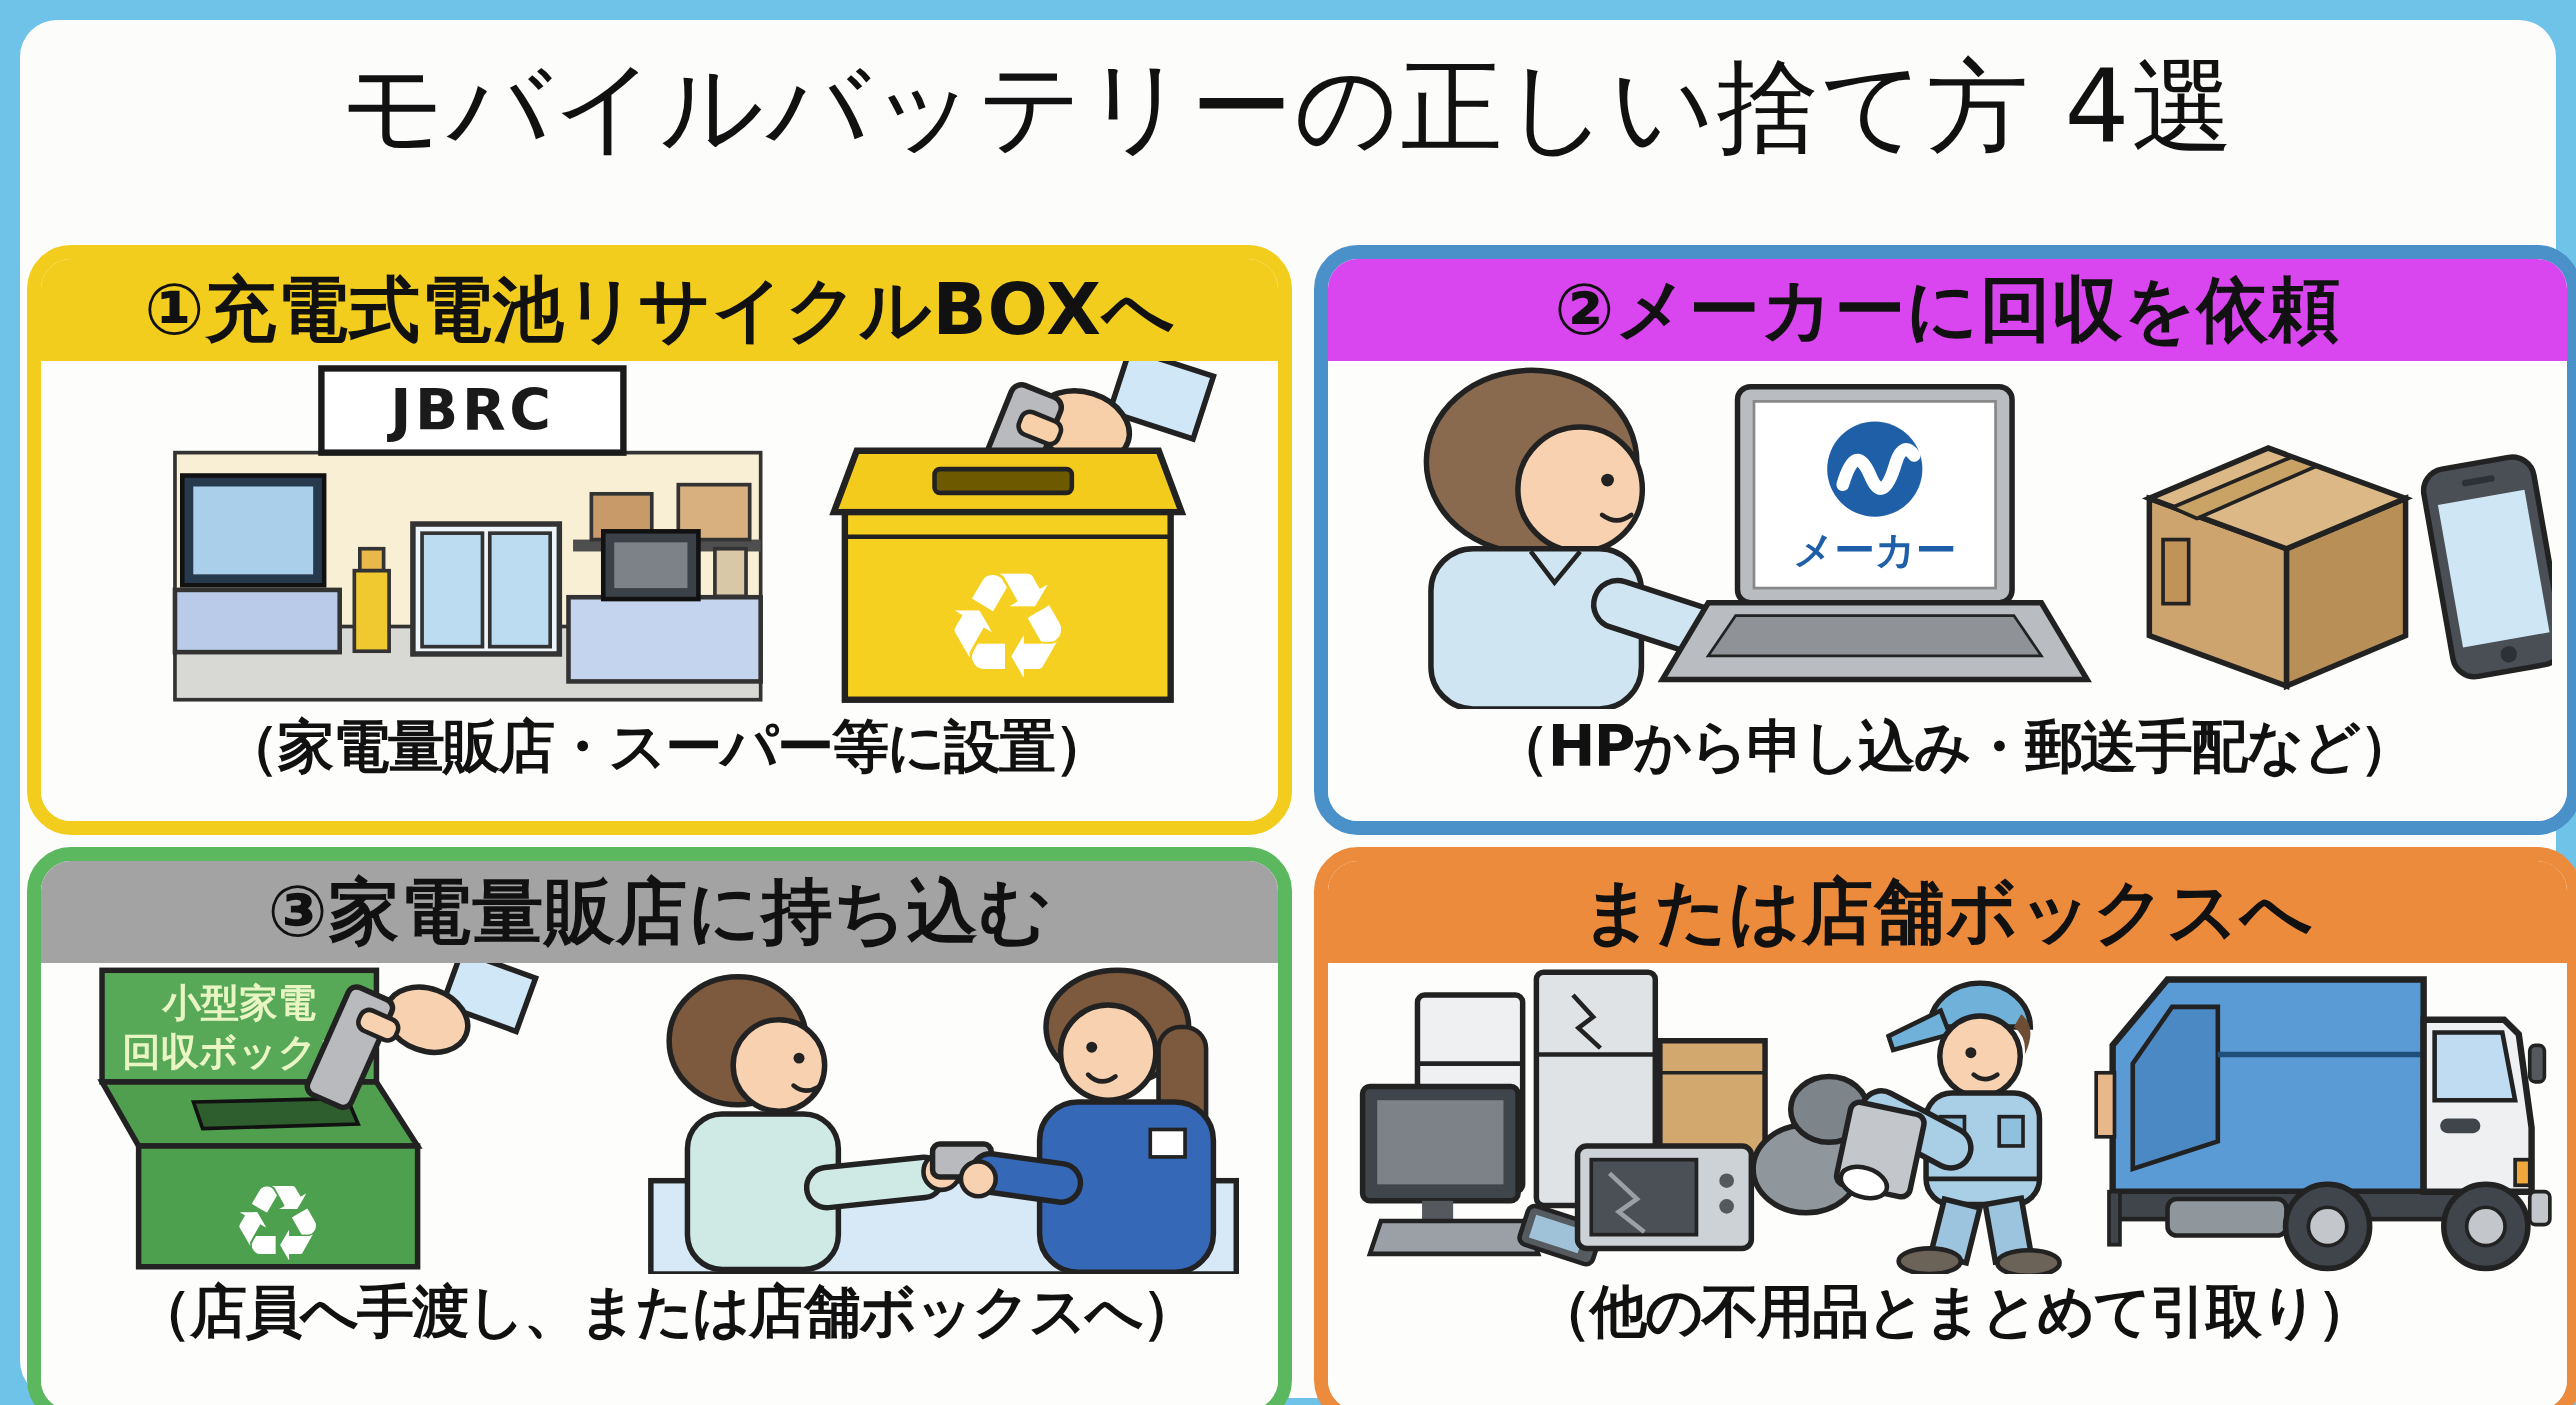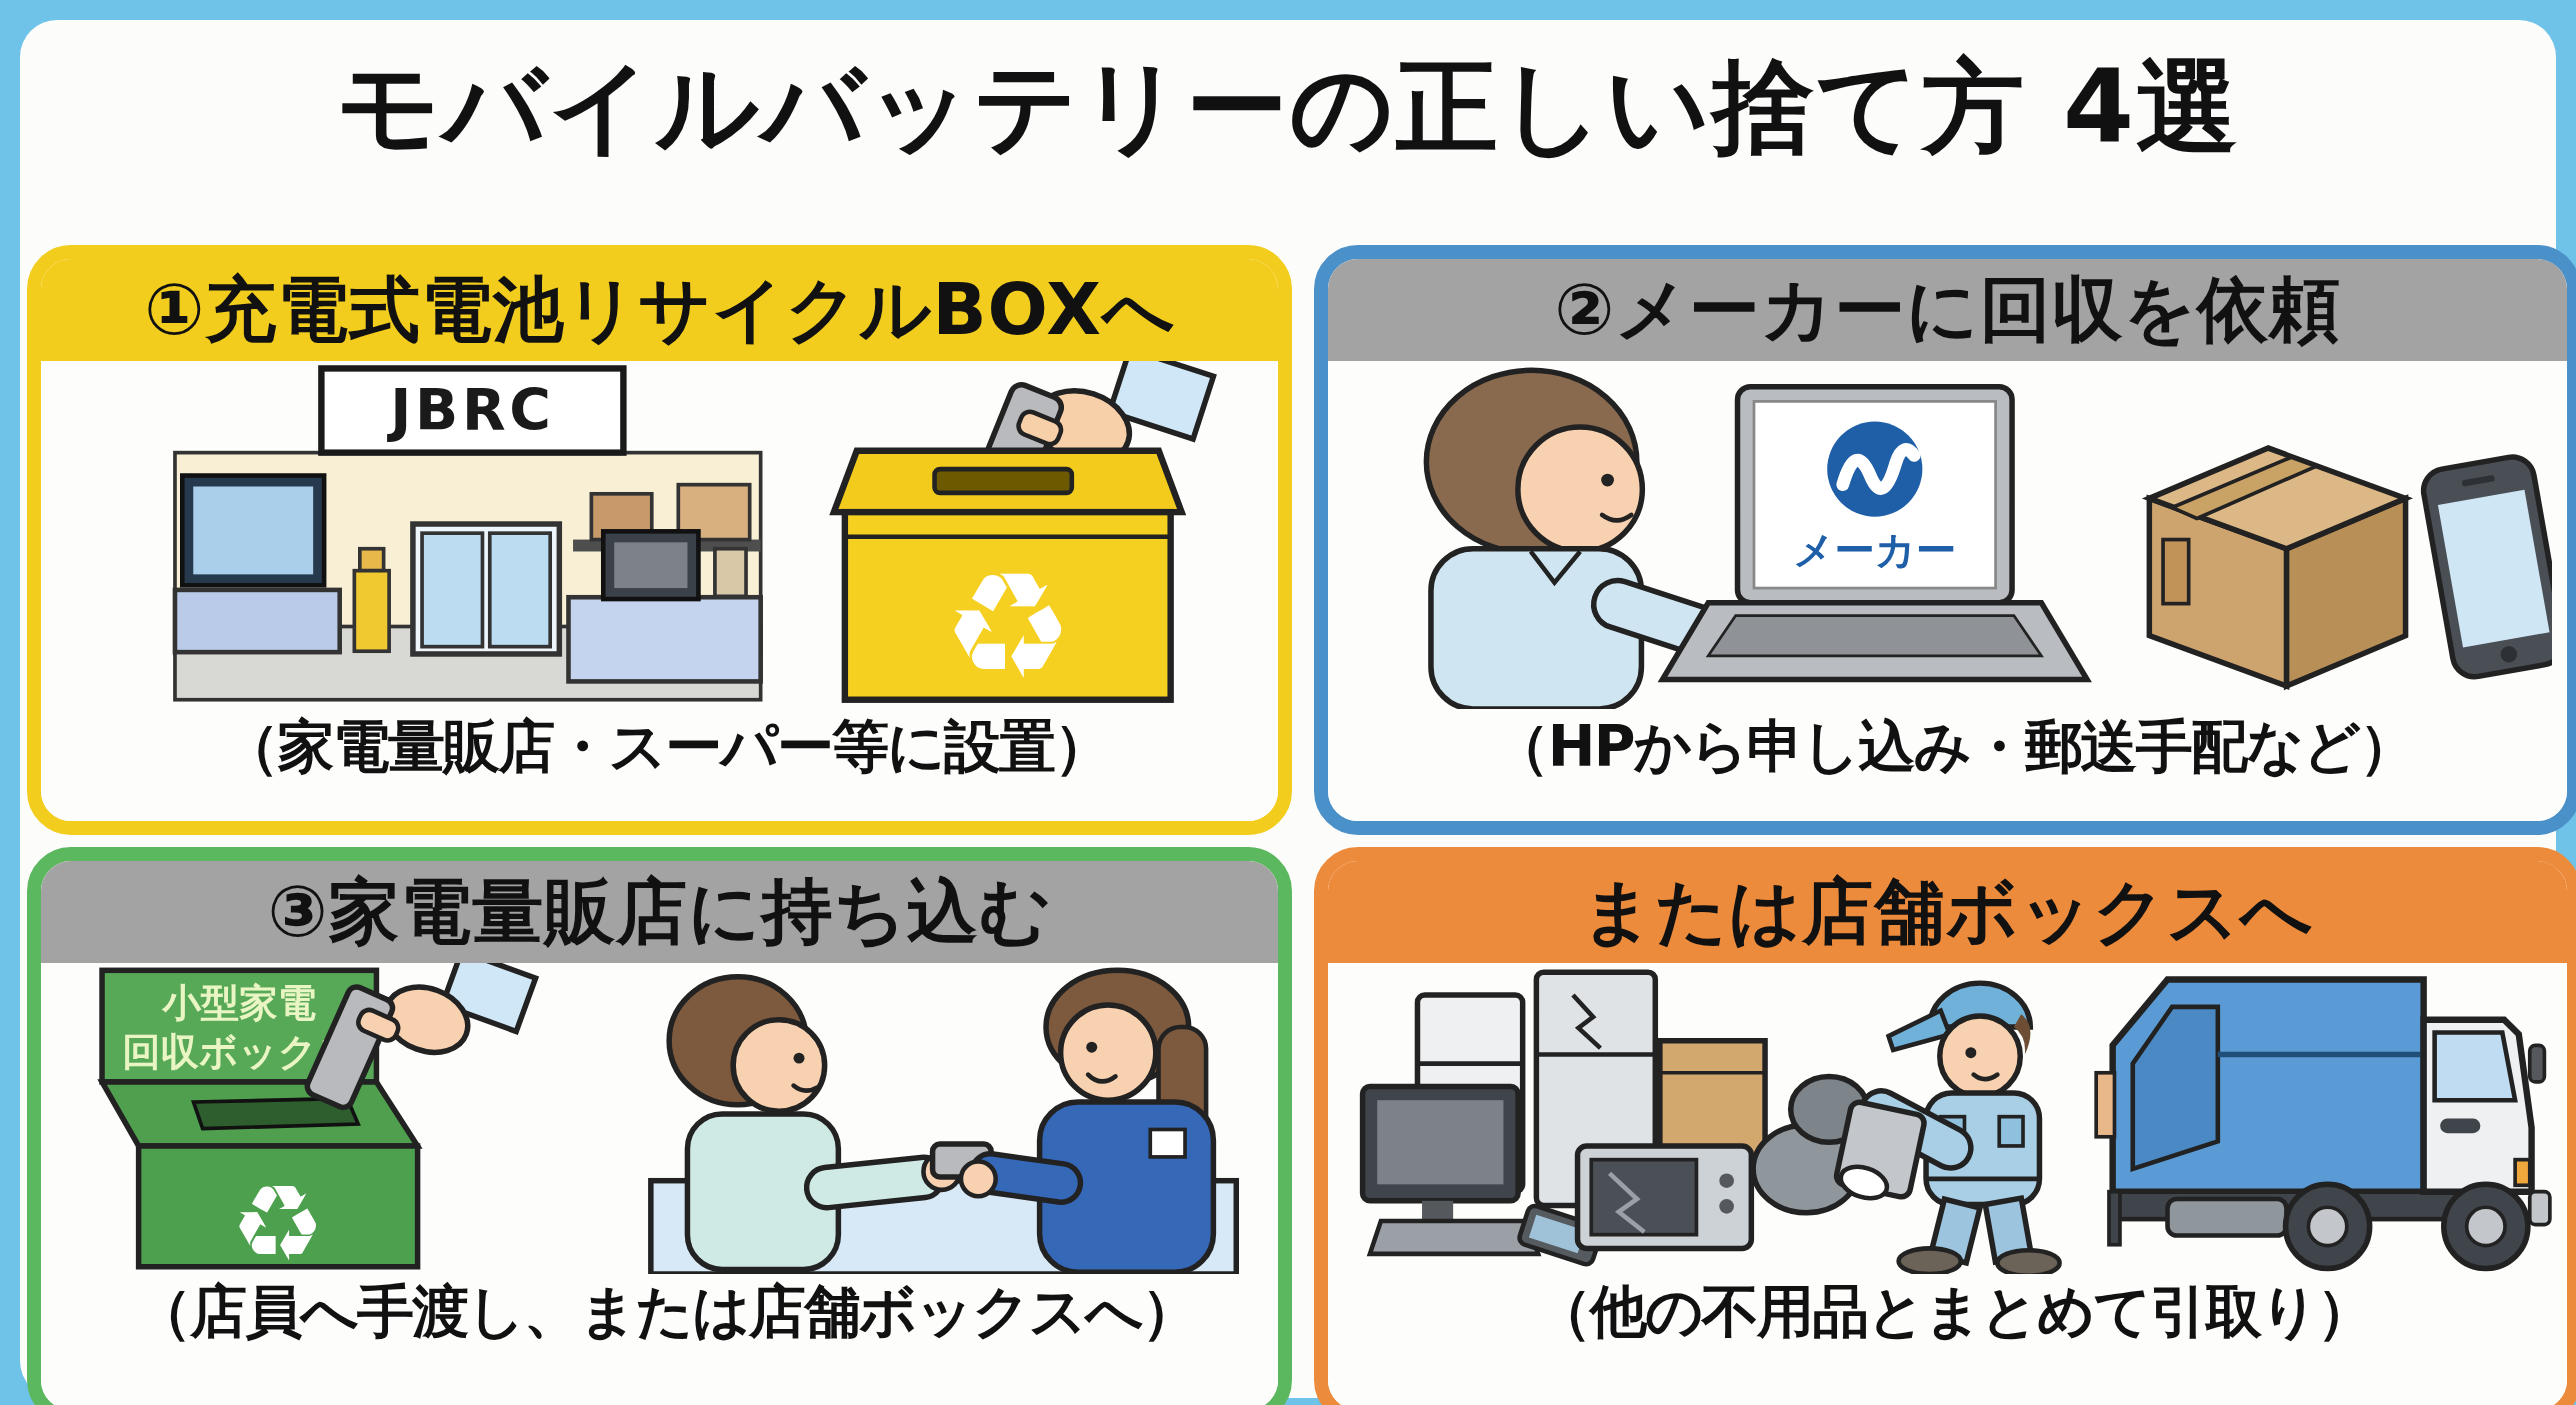--- a/index.html
+++ b/index.html
@@ -2,33 +2,33 @@
 <html style="font-size:14.6px"><head>
 <meta charset="utf-8">
 <style>
   html,body{margin:0;padding:0;}
   body{width:2576px;height:1405px;overflow:hidden;
        font-family:"DejaVu Sans","Liberation Sans",sans-serif;color:#151515;}
   .poster{position:absolute;left:0;top:0;width:2576px;height:1405px;background:#6fc3e8;}
   .inner{position:absolute;left:20px;top:20px;width:2536px;height:1378px;
          background:#fcfcfa;border-radius:37px;}
   .title{position:absolute;left:0;top:40px;width:100%;text-align:center;
-         font-size:102px;font-weight:700;letter-spacing:1.8px;color:#111;}
+         font-size:102px;font-weight:400;letter-spacing:1.8px;color:#111;}
   .panel{position:absolute;border-radius:44px;overflow:hidden;background:#ffffff;
          border-style:solid;border-width:14.6px;display:flex;flex-direction:column;}
   .panel-header{height:102px;flex:0 0 102px;display:flex;align-items:center;justify-content:center;
          font-size:71px;font-weight:800;color:#111;letter-spacing:0.9px;}
   .panel-body{flex:1;background:#fdfdfb;display:flex;flex-direction:column;
          align-items:center;justify-content:flex-start;}
   .caption{width:100%;text-align:center;font-size:57px;font-weight:800;color:#111;
          padding-bottom:12.8px;letter-spacing:-1.8px;padding-left:12px;}
   .p1{left:27.4px;  top:245px;width:1237px;height:562px;border-color:#f2cd1d;}
   .p1 .panel-header{background:#f2cd1d;}
   .p2{left:1314px;top:245px;width:1239px;height:562px;border-color:#4a90c9;}
-  .p2 .panel-header{background:#a3a3a3;}
+  .p2 .panel-header{background:#d946ef;}
   .p3{left:27.4px;  top:847px;width:1237px;height:549px;border-color:#5cb85e;}
   .p3 .panel-header{background:#a3a3a3;}
   .p4{left:1314px;top:847px;width:1239px;height:549px;border-color:#ec8b3b;}
   .p4 .panel-header{background:#ec8b3b;}
   svg{display:block;}
   svg text{font-family:"DejaVu Sans","Liberation Sans",sans-serif;}
 </style>
 </head>
 <body>
 

